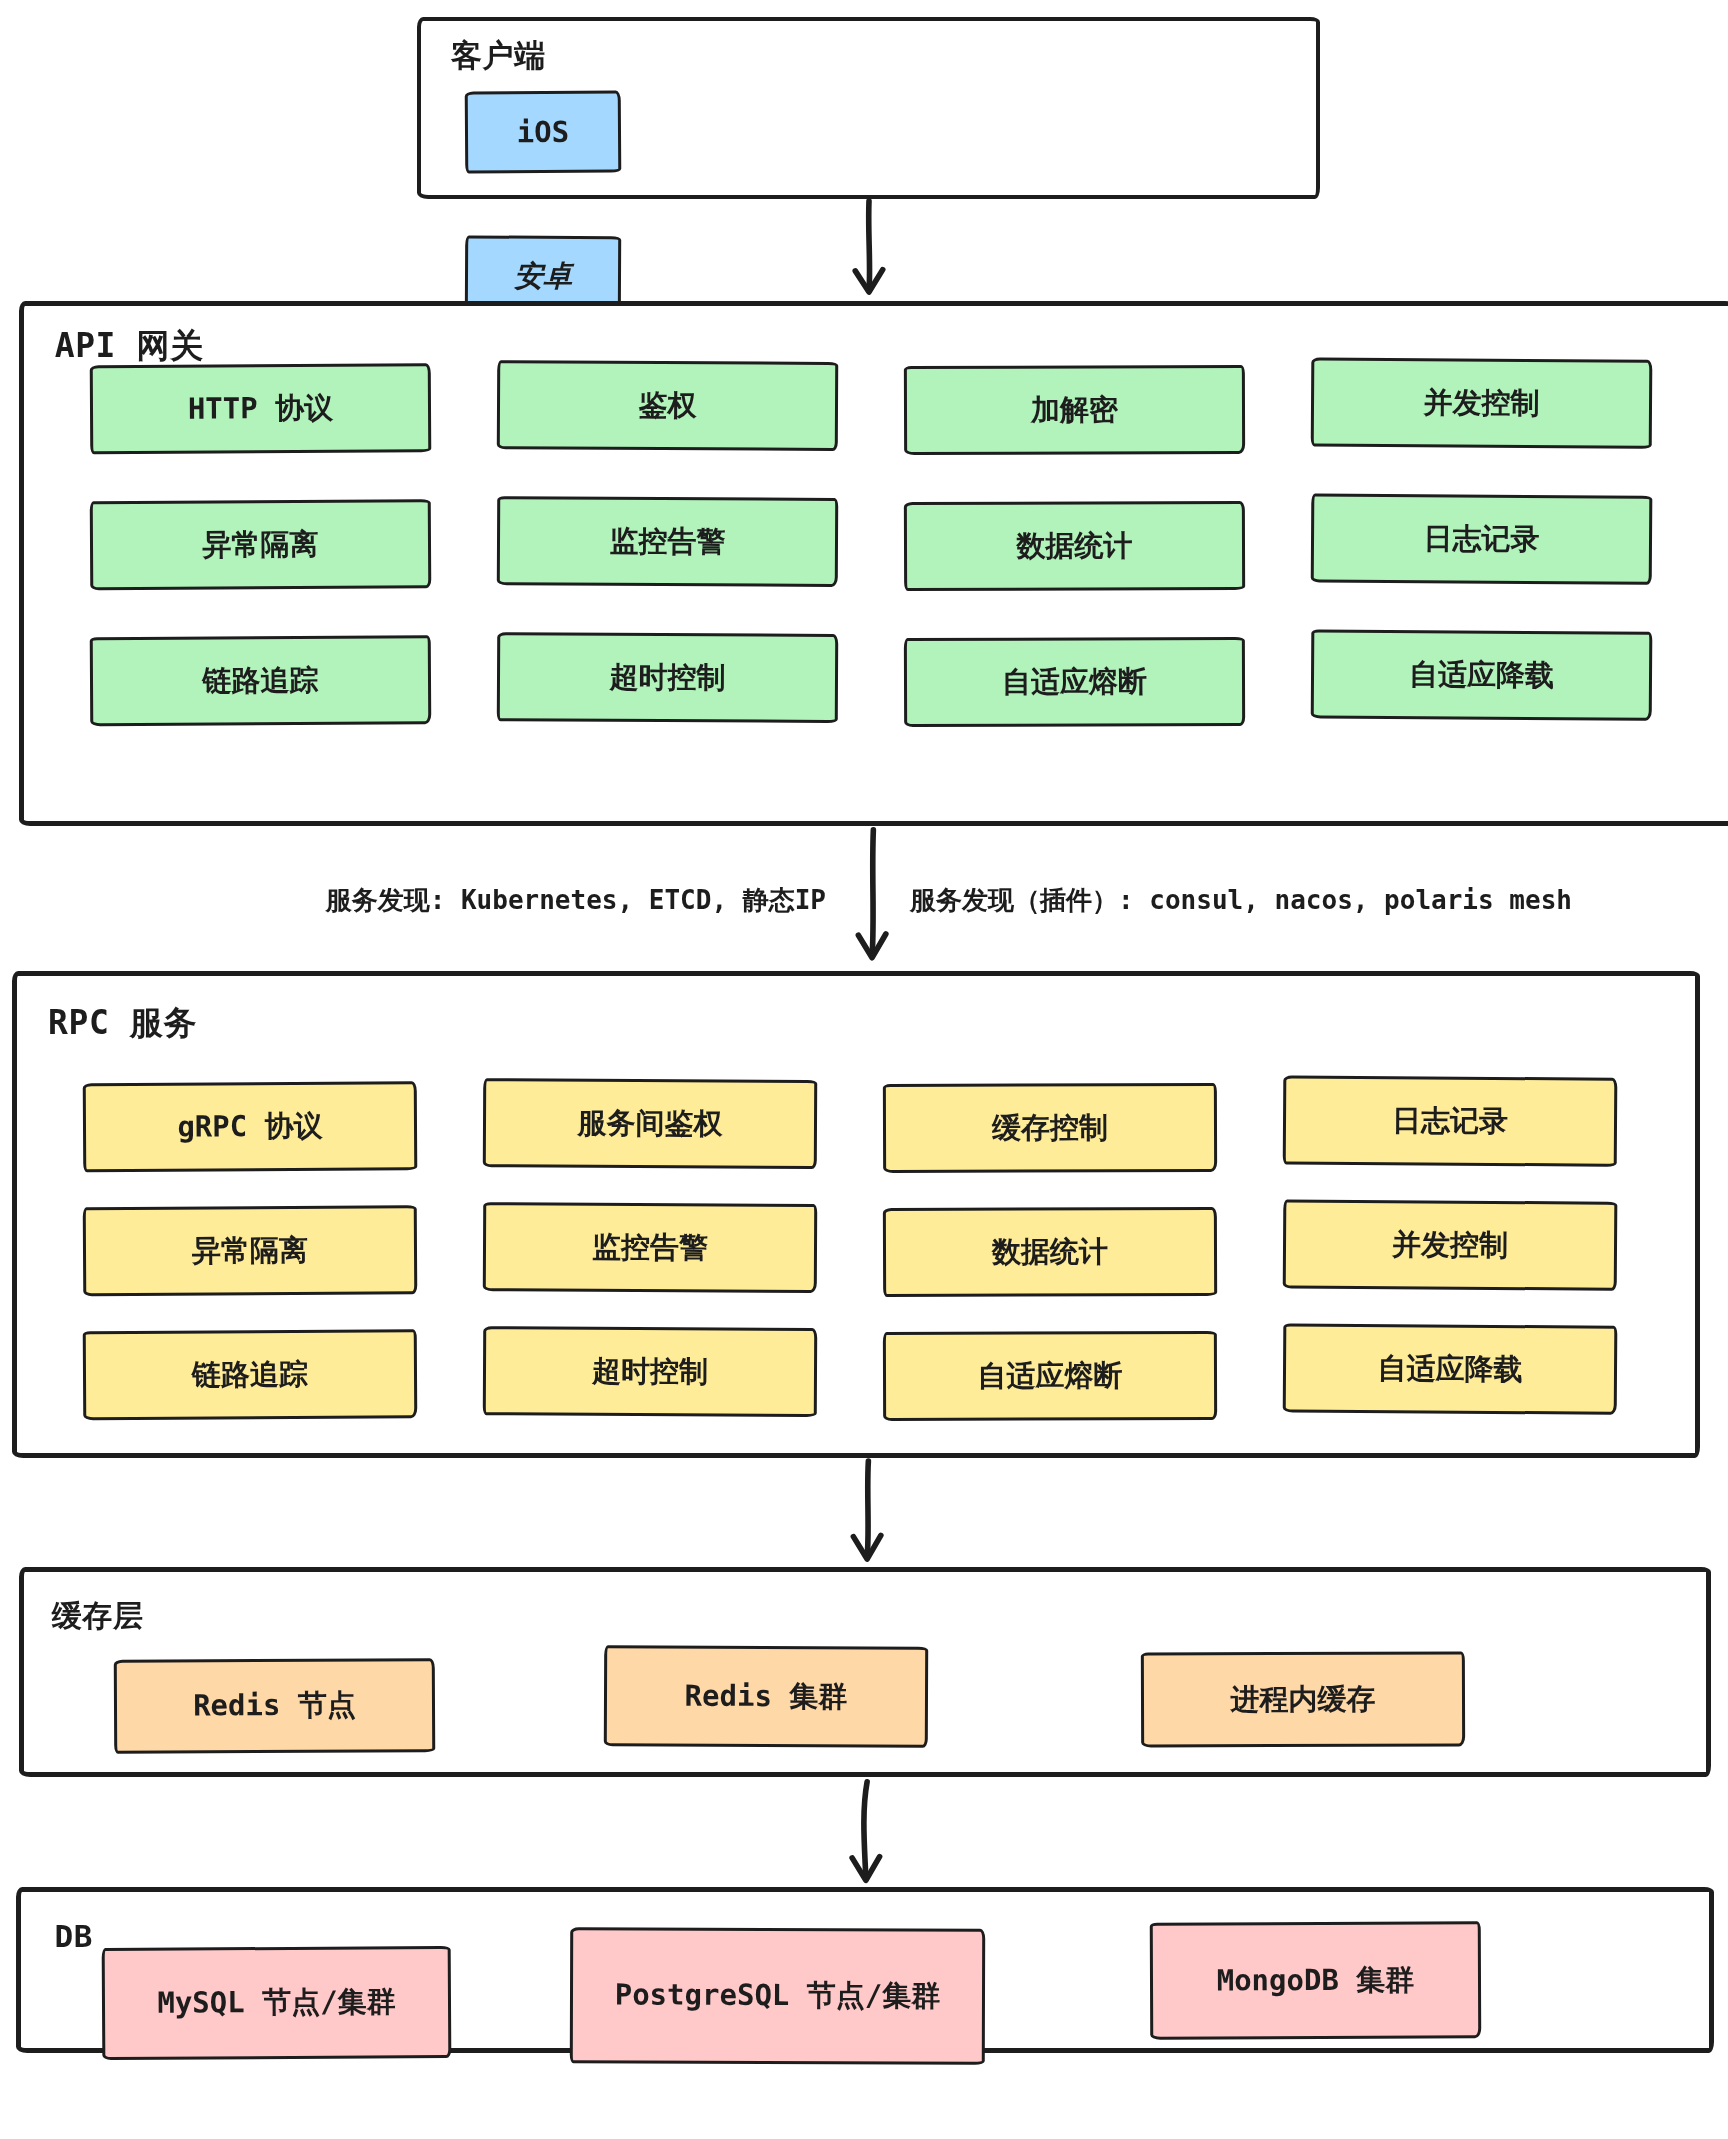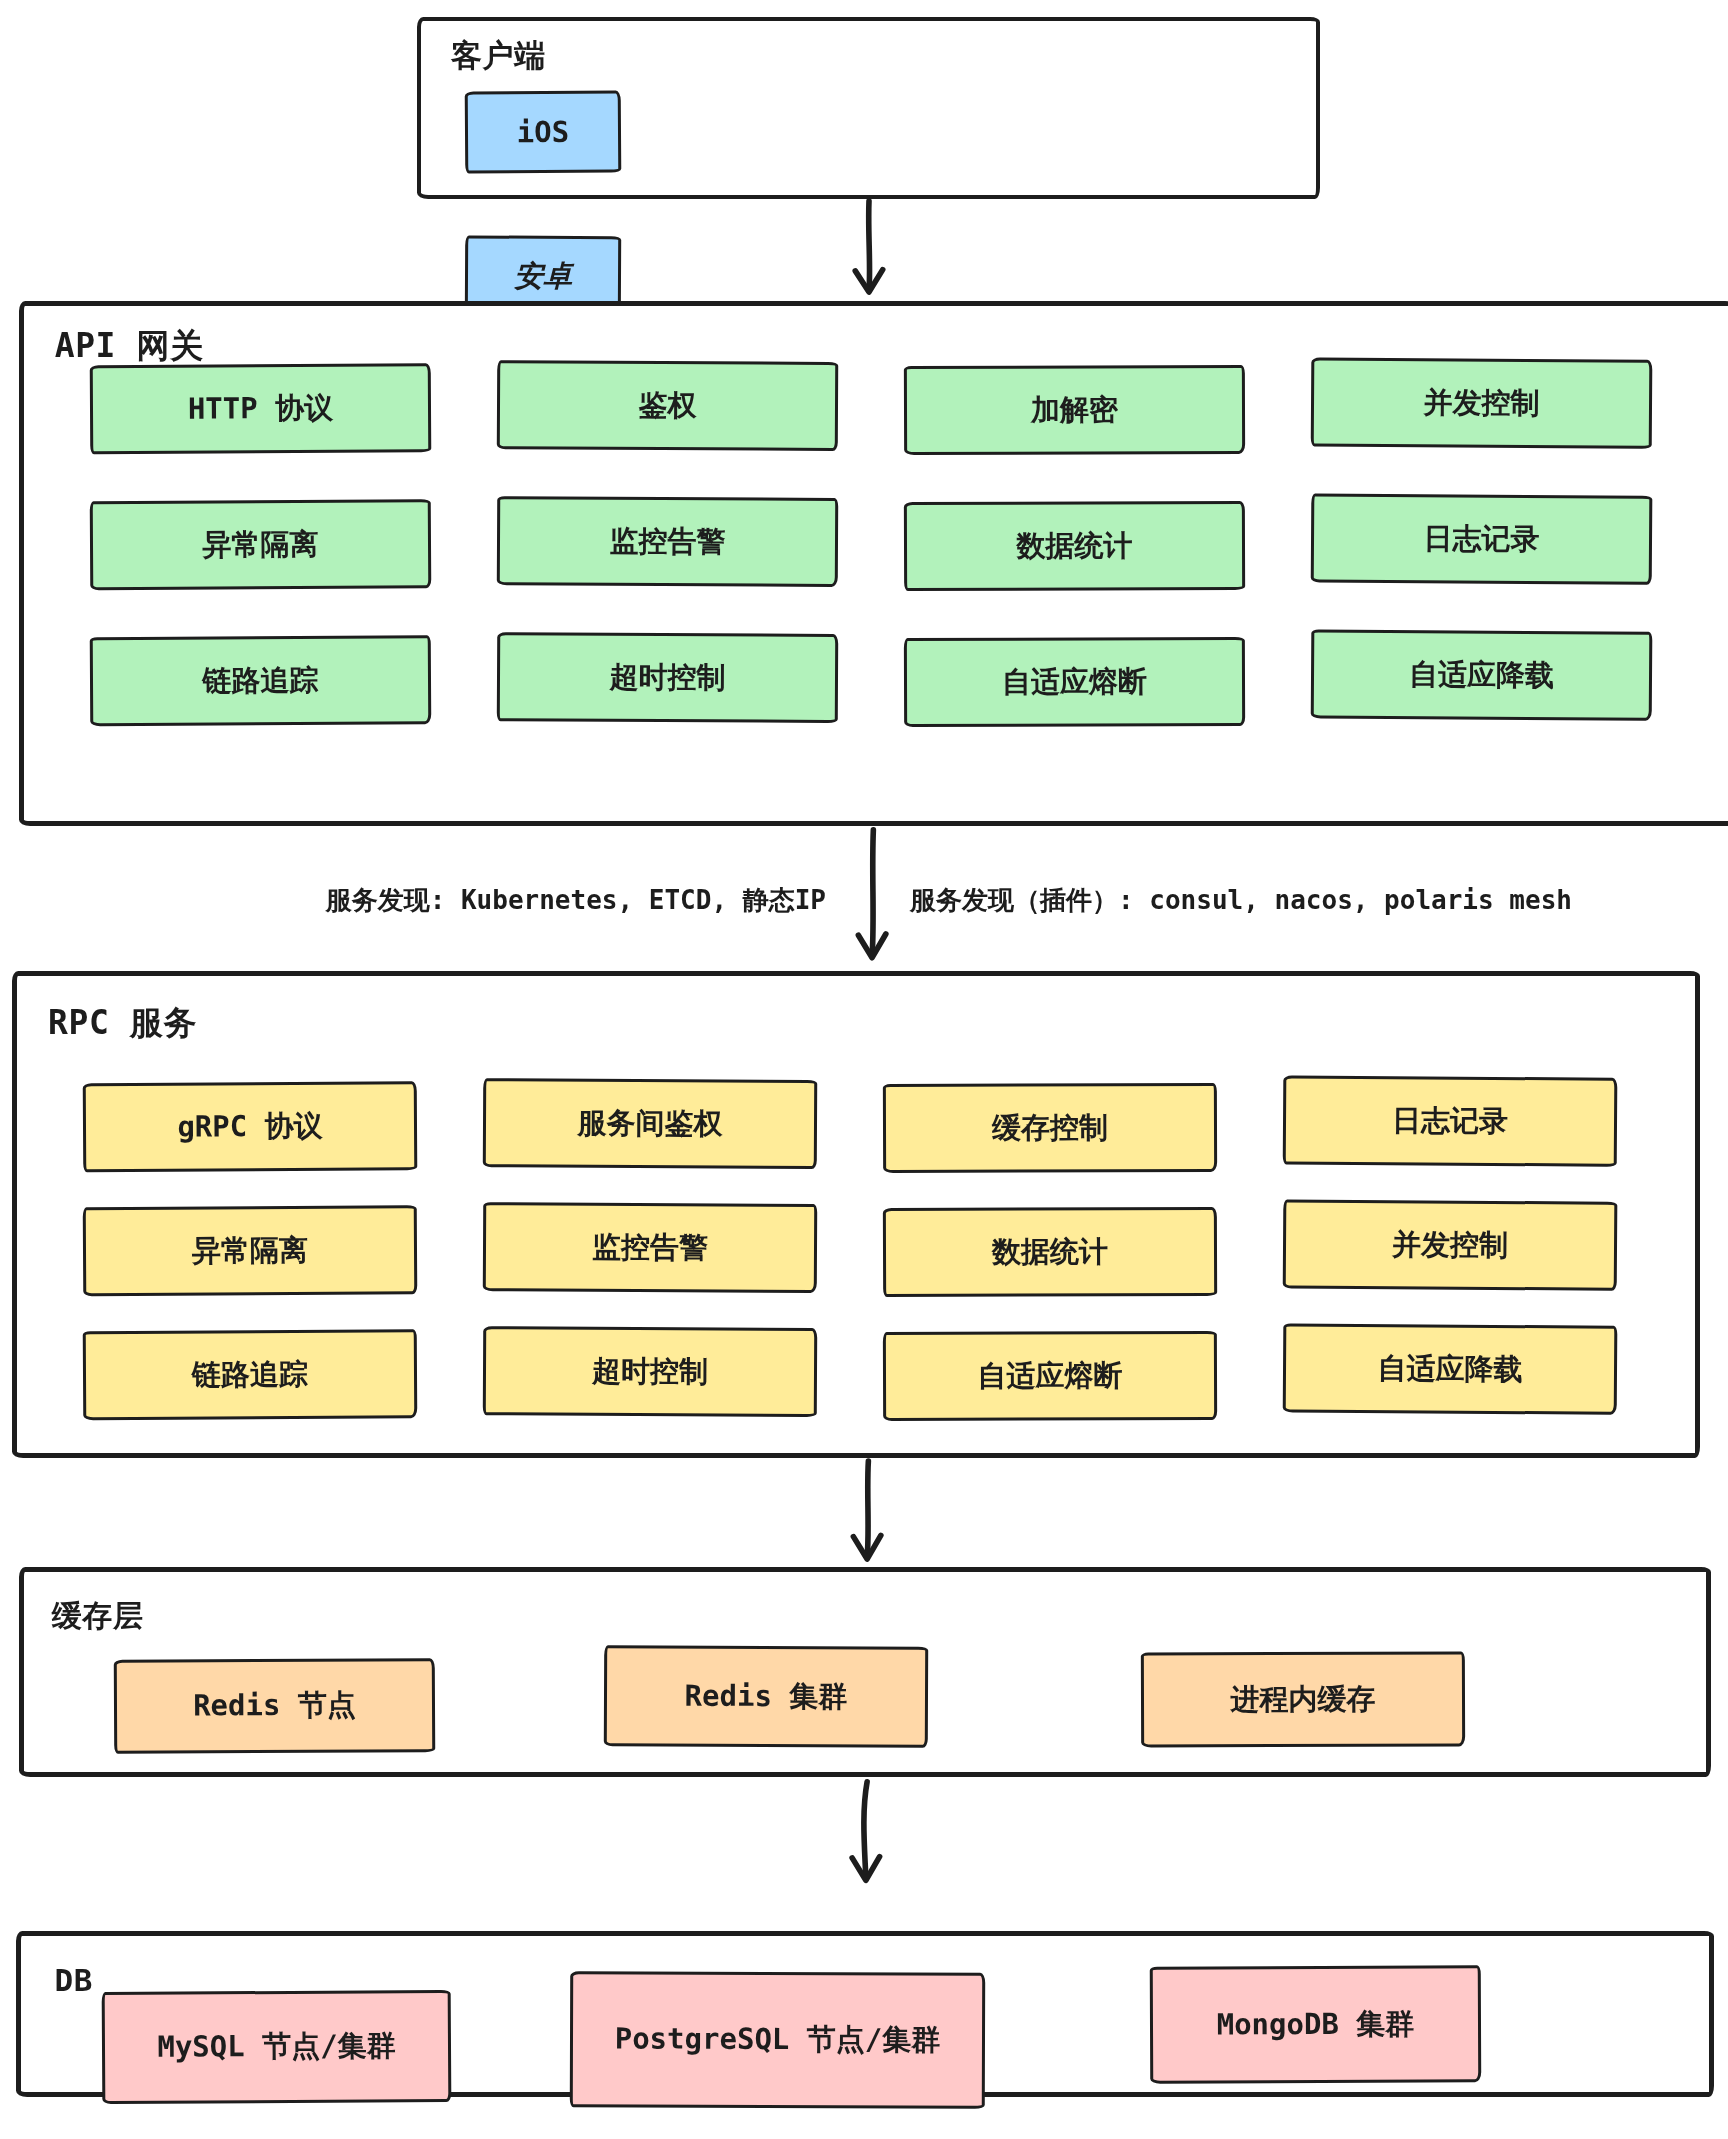--- a/index.html
+++ b/index.html
@@ -62,21 +62,21 @@
 
   
   .cache{left:18.7px;top:1567px;width:1692px;height:210px;}
   .cache .frame-title{left:28px;top:24px;font-size:30px;}
   .cache .node{position:absolute;background:#ffd8a8;}
   .cache-n1{left:90px;top:87px;width:321px;height:94px;transform:rotate(-0.3deg);}
   .cache-n2{left:580px;top:74px;width:324px;height:101px;transform:rotate(0.25deg);}
   .cache-n3{left:1117px;top:80px;width:324px;height:95px;transform:rotate(-0.2deg);}
 
   
-  .db{left:15.6px;top:1931px;width:1698px;height:166px;}
+  .db{left:15.6px;top:1887px;width:1698px;height:166px;}
   .db .frame-title{left:34px;top:26px;font-size:31px;}
   .db .node{position:absolute;background:#ffc9c9;}
   .db-n1{left:81px;top:55px;width:349px;height:112px;transform:rotate(-0.35deg);}
   .db-n2{left:549px;top:36px;width:415px;height:136px;transform:rotate(0.2deg);}
   .db-n3{left:1129px;top:30px;width:331px;height:117px;transform:rotate(-0.25deg);}
 
   
   .arrows{position:absolute;left:0;top:0;width:1728px;height:2140px;pointer-events:none;}
   .arrows path{stroke:#1d1d1d;stroke-width:9;fill:none;stroke-linecap:round;stroke-linejoin:round;}
 </style>

